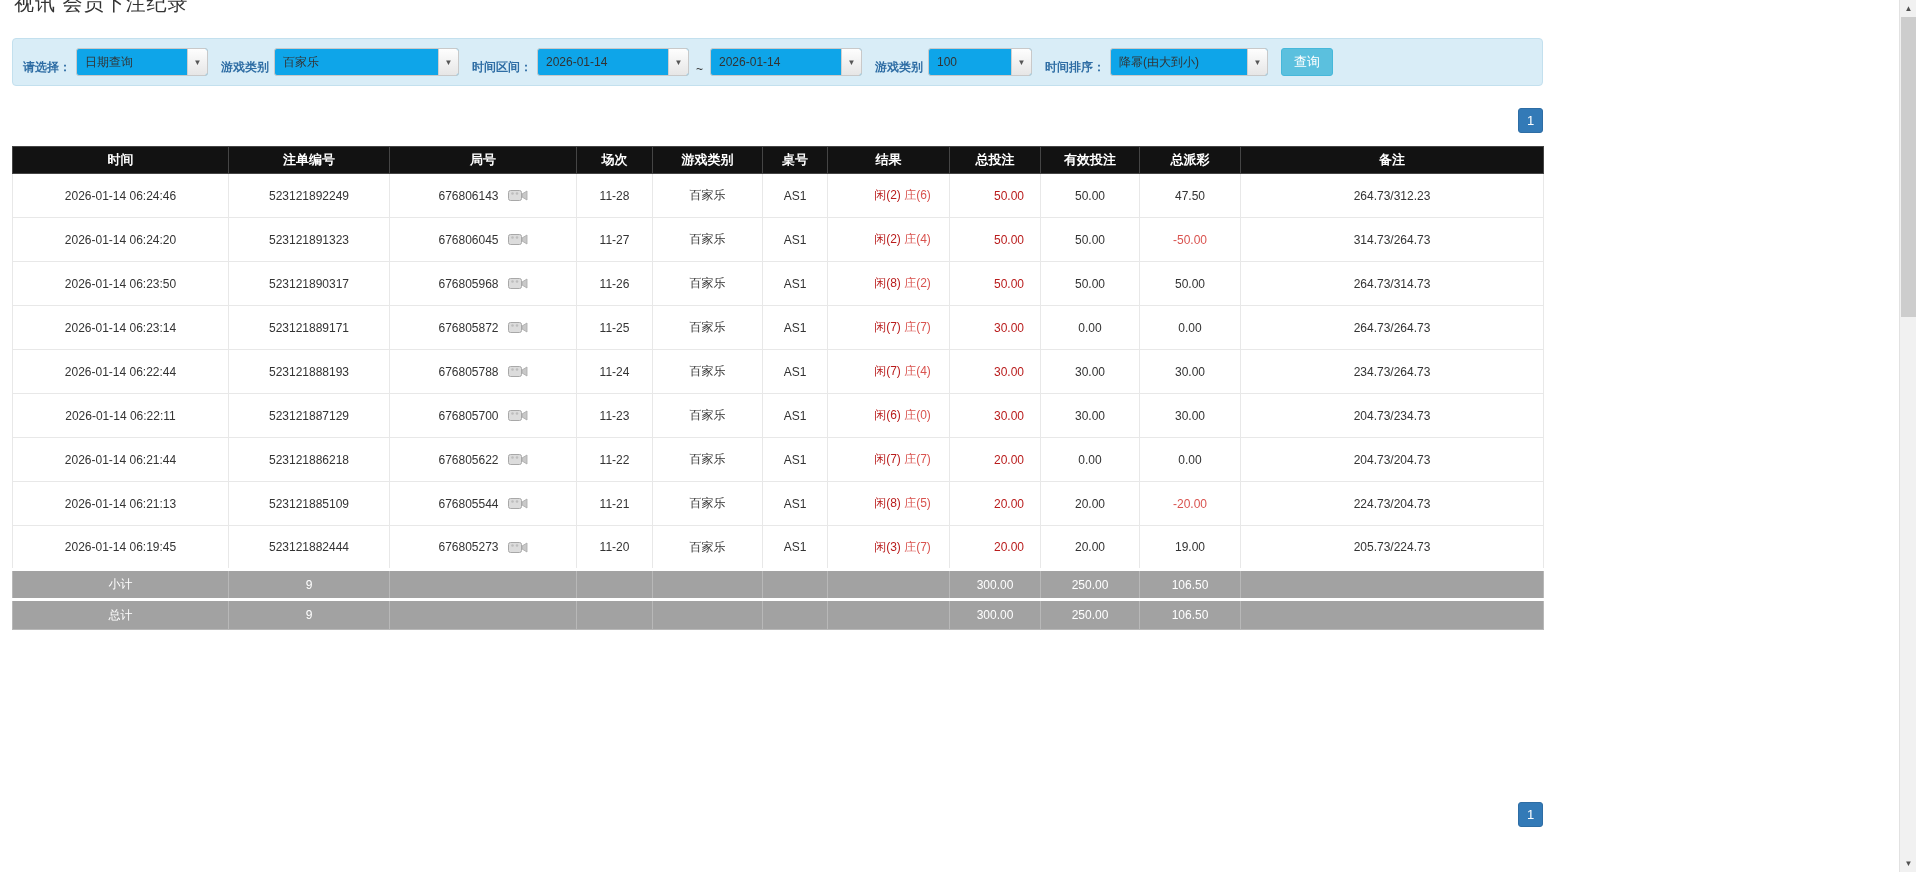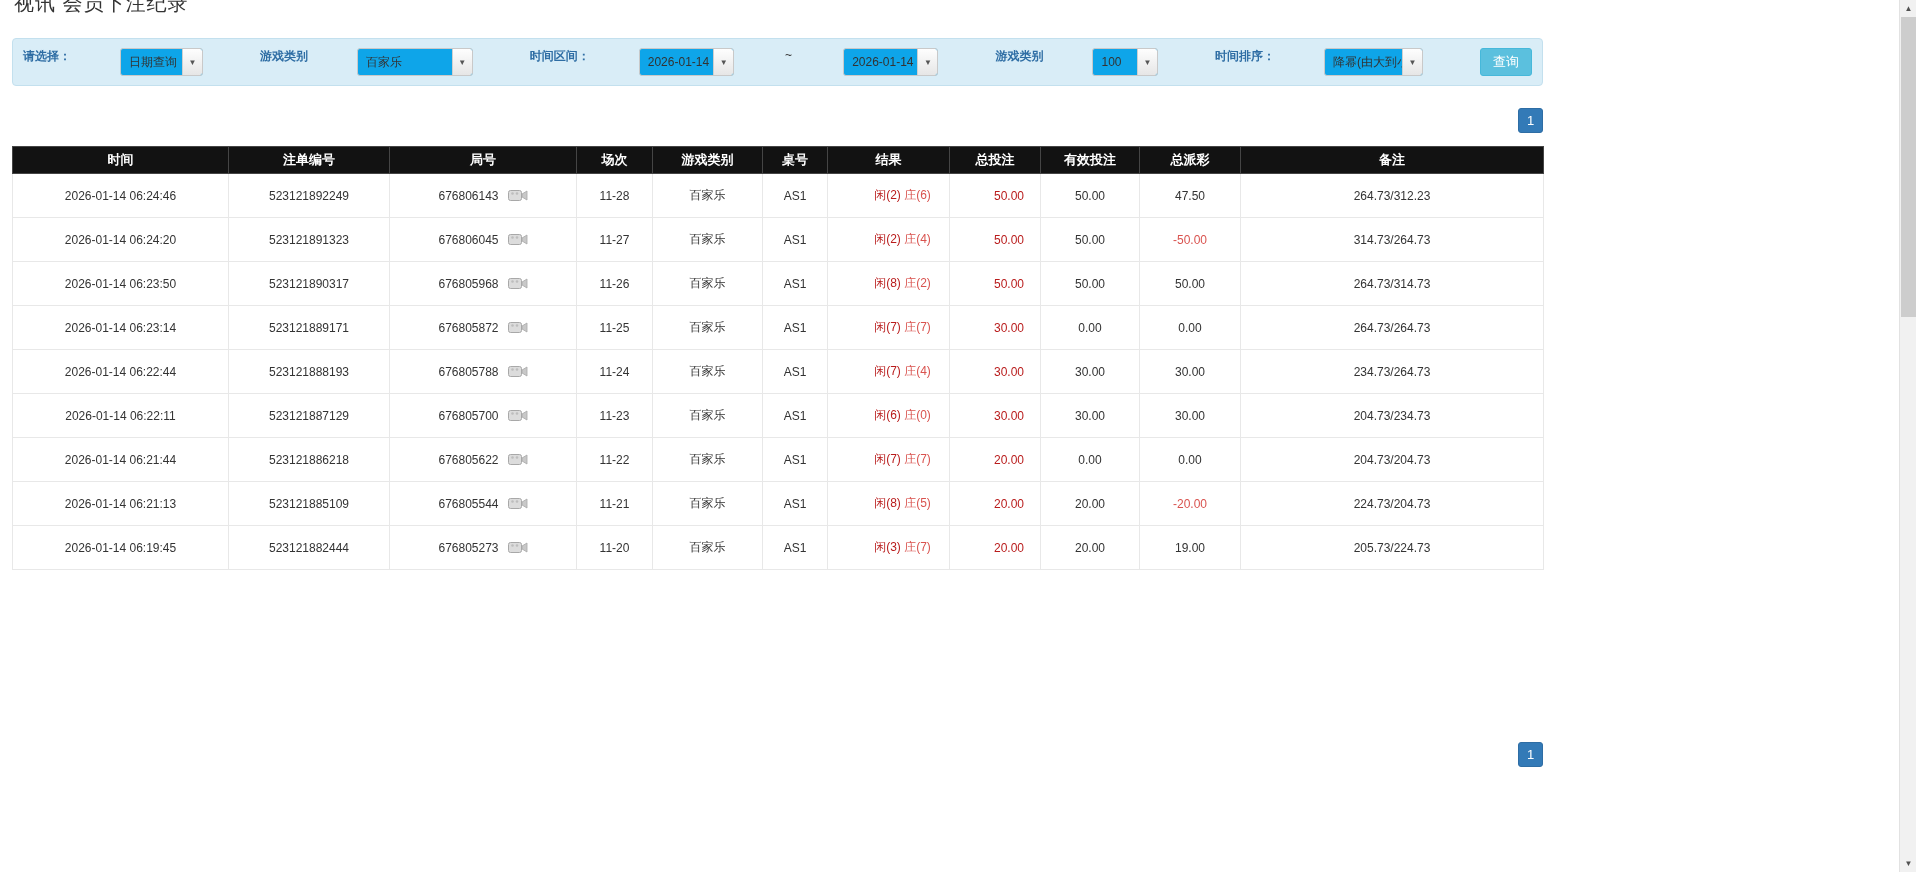--- a/index.html
+++ b/index.html
@@ -13,21 +13,21 @@
 
   .page-title {
     font-size:20px; font-weight:500; color:#333;
     margin:-8px 0 0 2px; letter-spacing:1px; line-height:23px; white-space:nowrap;
   }
 
   
   .filter-bar {
     margin-top:23px; height:48px; padding:9px 10px;
     background:#d9edf7; border:1px solid #c3e0ee; border-radius:4px;
-    display:flex; align-items:flex-start; white-space:nowrap;gap:44px;
+    display:flex; align-items:flex-end; white-space:nowrap;
   }
   .flabel { color:#2e6da4; font-weight:bold; font-size:12px; margin-right:5px; }
   .ml { margin-left:13px; }
   .combo {
     display:inline-flex; align-items:stretch; height:28px;
     background:#0ea5e9; border:1px solid #c9c9c9; border-radius:3px; overflow:hidden;
   }
   .combo-text { flex:1; padding:0 8px; line-height:26px; font-size:12px; color:#333; text-align:left; overflow:hidden; }
   .combo-arrow {
     width:20px; border-left:1px solid #cfcfcf;
@@ -381,20 +381,46 @@
           <td>百家乐</td>
           <td>AS1</td>
           <td><span class="blue">闲(3)</span> <span class="red">庄(7)</span></td>
           <td><span class="blue link">20.00</span></td>
           <td>20.00</td>
           <td><span class="">19.00</span></td>
           <td>205.73/224.73</td>
         </tr>
       </tbody>
     <tfoot>
+      <tr id="subtotal-row">
+          <td>小计</td>
+          <td>9</td>
+          <td></td>
+          <td></td>
+          <td></td>
+          <td></td>
+          <td></td>
+          <td>300.00</td>
+          <td>250.00</td>
+          <td>106.50</td>
+          <td></td>
+        </tr>
+      <tr id="total-row">
+          <td>总计</td>
+          <td>9</td>
+          <td></td>
+          <td></td>
+          <td></td>
+          <td></td>
+          <td></td>
+          <td>300.00</td>
+          <td>250.00</td>
+          <td>106.50</td>
+          <td></td>
+        </tr>
     </tfoot>
   </table>
 
   <div class="pagination-bottom">
     <button class="page-btn">1</button>
   </div>
 
 </div>
 
 <div class="scrollbar">

